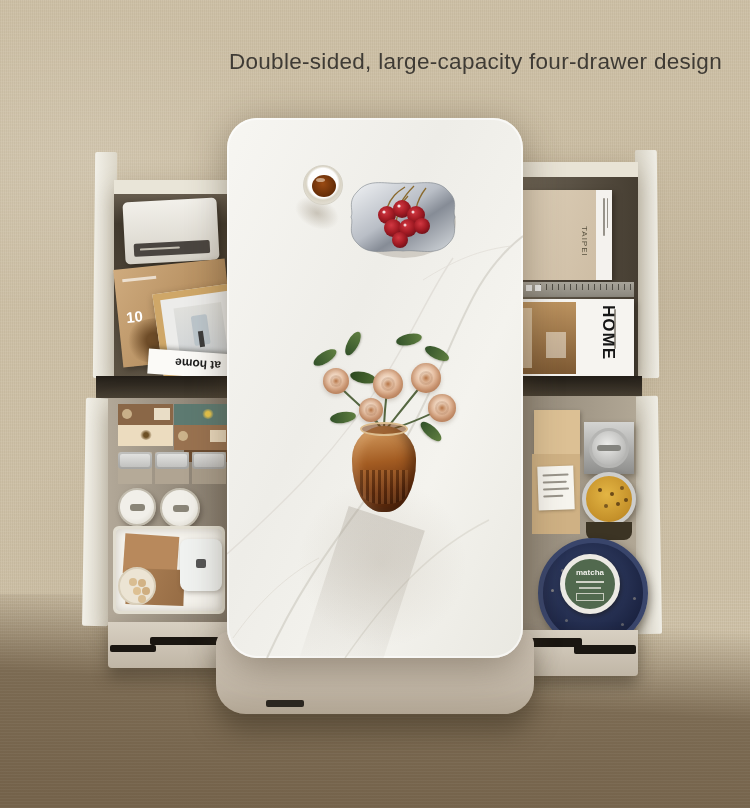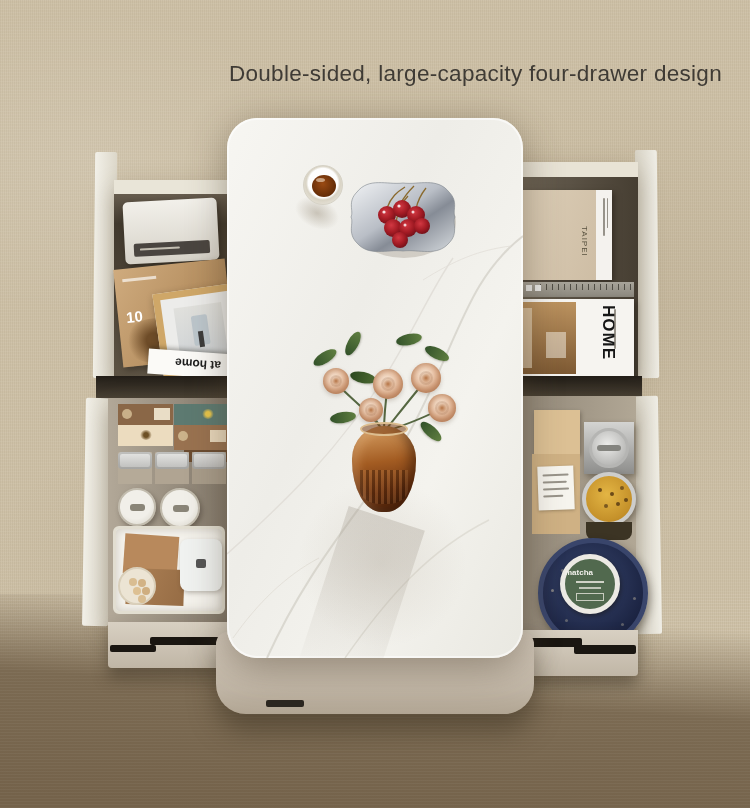--- a/index.html
+++ b/index.html
@@ -16,21 +16,21 @@
   }
   .abs{position:absolute;}
   
   .carpet-dark{
     left:0;top:594px;width:750px;height:214px;
     background:
       repeating-linear-gradient(0deg, rgba(255,255,255,.04) 0 1px, transparent 1px 3px),
       linear-gradient(184deg, rgba(123,106,82,0) 14%, #7b6a52 48%, #74624a 95%);
   }
   
-  .headline{right:28px;top:44px;text-align:right;color:#3f3b35;font-size:22.5px;line-height:35px;font-weight:500;letter-spacing:.3px;margin-top:12px;}
+  .headline{right:28px;top:44px;text-align:right;color:#3f3b35;font-size:22.5px;line-height:35px;font-weight:500;letter-spacing:.3px;}
   
   .drawer-face{background:linear-gradient(90deg,#f2f0e8,#dcd7c9);border-radius:2px;}
   .drawer-face.right{background:linear-gradient(90deg,#d7d2c4,#f0eee6);}
   .drawer-int{box-shadow:0 10px 22px rgba(95,80,58,.40);}
   .divider{background:linear-gradient(180deg,#221d17,#4b4336);}
   .slot{background:#1a1611;border-radius:2px;}
   .front-face{background:linear-gradient(180deg,#d8d0c2,#c0b6a6);}
   
   .rose{border-radius:50%;
     background:radial-gradient(circle at 45% 40%, #f7e6d6 4%, #edccb2 32%, #e0ad88 62%, #c78e65 100%);
@@ -175,21 +175,21 @@
         </div>
       </div>
       <div class="abs" style="left:72px;top:76px;width:54px;height:54px;border-radius:50%;background:radial-gradient(circle at 45% 40%,#e3b544,#c5912a 68%,#a87a1f);border:4px solid #cdcdcb;box-sizing:border-box;box-shadow:2px 3px 6px rgba(40,32,20,.4);">
         <div class="abs" style="left:12px;top:12px;width:4px;height:4px;border-radius:50%;background:#6b4a18;box-shadow:12px 4px 0 #6b4a18,22px -2px 0 #7a5820,6px 16px 0 #7a5820,18px 14px 0 #6b4a18,26px 10px 0 #6b4a18;"></div>
       </div>
       <div class="abs" style="left:76px;top:126px;width:46px;height:18px;background:#3c3424;border-radius:0 0 8px 8px;"></div>
       <div class="abs" style="left:28px;top:142px;width:110px;height:110px;border-radius:50%;background:radial-gradient(circle at 45% 40%,#2f3b60 25%,#1a2240 75%);border:5px solid #39456b;box-sizing:border-box;box-shadow:2px 4px 8px rgba(30,24,14,.45);">
         <div class="abs" style="left:8px;top:46px;width:3px;height:3px;border-radius:50%;background:rgba(210,198,170,.5);box-shadow:10px -20px 0 rgba(210,198,170,.4),82px 8px 0 rgba(210,198,170,.4),70px 34px 0 rgba(210,198,170,.35),14px 30px 0 rgba(210,198,170,.35);"></div>
       </div>
       <div class="abs" style="left:50px;top:158px;width:60px;height:60px;border-radius:50%;background:#51694e;border:5px solid #eceae4;box-sizing:border-box;box-shadow:1px 2px 5px rgba(20,16,10,.5);">
-        <div style="position:absolute;left:0;top:9px;width:50px;text-align:left;color:#f2f1ec;font-size:8px;font-weight:bold;">matcha</div>
+        <div style="position:absolute;left:0;top:9px;width:50px;text-align:center;color:#f2f1ec;font-size:8px;font-weight:bold;">matcha</div>
         <div class="abs" style="left:11px;top:22px;width:28px;height:2px;background:rgba(240,238,230,.8);"></div>
         <div class="abs" style="left:14px;top:28px;width:22px;height:2px;background:rgba(240,238,230,.7);"></div>
         <div class="abs" style="left:11px;top:34px;width:28px;height:8px;border:1px solid rgba(240,238,230,.75);box-sizing:border-box;"></div>
       </div>
     </div>
     <div class="abs front-face" style="left:4px;top:234px;width:124px;height:46px;border-radius:0 0 4px 4px;box-shadow:0 10px 16px rgba(50,42,28,.45);">
       <div class="abs slot" style="left:4px;top:8px;width:64px;height:9px;"></div>
       <div class="abs slot" style="left:60px;top:15px;width:62px;height:9px;"></div>
     </div>
   </div>

